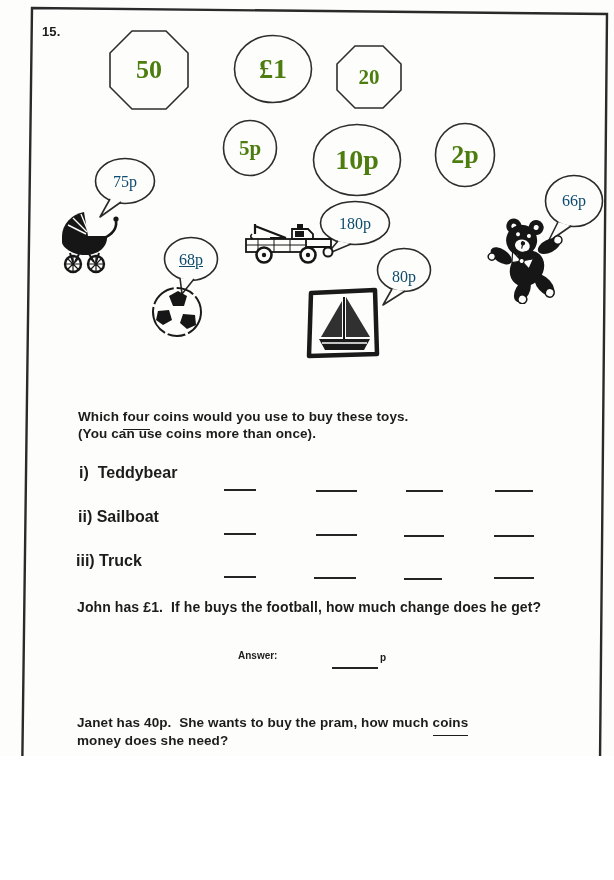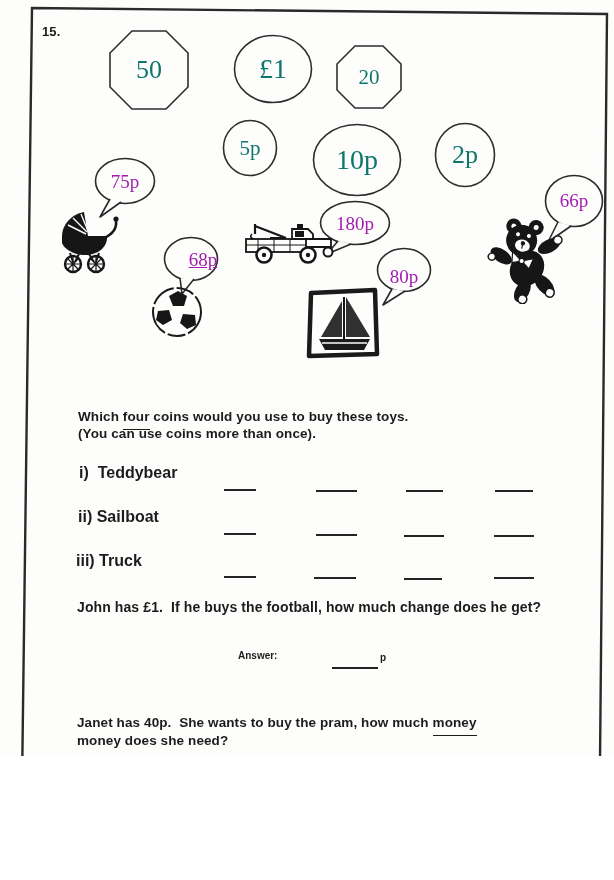--- a/index.html
+++ b/index.html
@@ -2,23 +2,23 @@
 <html><head>
 <meta charset="utf-8">
 <style>
   html,body{margin:0;padding:0;background:#ffffff;}
   .page{position:relative;width:614px;height:756px;background:#fdfdfc;overflow:hidden;
         font-family:"Liberation Sans",sans-serif;color:#1c1c1c;}
   .abs{position:absolute;}
   .svg-layer{position:absolute;left:0;top:0;}
   .coin{position:absolute;display:flex;align-items:center;justify-content:center;}
   .coin svg{position:absolute;left:0;top:0;}
-  .coin-label{position:relative;font-family:"Liberation Serif",serif;font-weight:normal;color:#0f766e;}
+  .coin-label{position:relative;font-family:"Liberation Serif",serif;font-weight:bold;color:#4d7c0f;}
   .bubble-label{position:absolute;display:flex;align-items:center;justify-content:center;
-        font-family:"Liberation Serif",serif;font-size:19px;color:#a21caf;}
+        font-family:"Liberation Serif",serif;font-size:16px;color:#0c4a6e;}
   .body-bold{font-weight:bold;font-size:13.5px;letter-spacing:0.1px;}
   .item-label{font-weight:bold;font-size:16px;}
   .blank{position:absolute;height:0;border-bottom:2px solid #242424;}
   .uline{border-bottom:1.5px solid #1c1c1c;padding-bottom:5px;}
   .answer-label{position:absolute;font-weight:bold;font-size:10px;}
   .shape{fill:none;stroke:#2e2e2e;stroke-width:1.6;}
 </style>
 </head>
 <body>
 
@@ -76,21 +76,21 @@
   <svg class="abs" style="left:94px;top:157px;" width="64" height="64">
     <ellipse cx="31" cy="24" rx="29.5" ry="22.5" fill="#fdfdfc" stroke="#2a2a2a" stroke-width="1.6"></ellipse>
     <path d="M16,42 L6,60 L27,45" fill="#fdfdfc" stroke="#2a2a2a" stroke-width="1.6" stroke-linejoin="round"></path>
   </svg>
   <div class="bubble-label" style="left:95px;top:159px;width:60px;height:45px;">75p</div>
 
   <svg class="abs" style="left:163px;top:236px;" width="58" height="62">
     <ellipse cx="28" cy="23" rx="26.5" ry="21.5" fill="#fdfdfc" stroke="#2a2a2a" stroke-width="1.6"></ellipse>
     <path d="M17,42 L19,58 L31,43" fill="#fdfdfc" stroke="#2a2a2a" stroke-width="1.6" stroke-linejoin="round"></path>
   </svg>
-  <div class="bubble-label" style="left:176px;top:238px;width:54px;height:43px;text-decoration:underline;">68p</div>
+  <div class="bubble-label" style="left:164px;top:238px;width:54px;height:43px;text-decoration:underline;">68p</div>
 
   <svg class="abs" style="left:319px;top:200px;" width="74" height="58">
     <ellipse cx="36" cy="23" rx="34.5" ry="21.5" fill="#fdfdfc" stroke="#2a2a2a" stroke-width="1.6"></ellipse>
     <path d="M19,41 L8,54 L32,44" fill="#fdfdfc" stroke="#2a2a2a" stroke-width="1.6" stroke-linejoin="round"></path>
   </svg>
   <div class="bubble-label" style="left:320px;top:202px;width:70px;height:43px;">180p</div>
 
   <svg class="abs" style="left:376px;top:247px;" width="58" height="64">
     <ellipse cx="28" cy="23" rx="26.5" ry="21.5" fill="#fdfdfc" stroke="#2a2a2a" stroke-width="1.6"></ellipse>
     <path d="M16,42 L7,58 L29,44" fill="#fdfdfc" stroke="#2a2a2a" stroke-width="1.6" stroke-linejoin="round"></path>
@@ -199,21 +199,21 @@
   <div class="blank" style="left:404px;top:578px;width:38px;"></div>
   <div class="blank" style="left:494px;top:577px;width:40px;"></div>
 
   <div class="abs body-bold" style="left:77px;top:599px;width:520px;font-size:14px;">John has £1.&nbsp; If he buys the football, how much change does he get?</div>
 
   <div class="answer-label" style="left:238px;top:650px;">Answer:</div>
   <div class="blank" style="left:332px;top:667px;width:46px;"></div>
   <div class="answer-label" style="left:380px;top:652px;">p</div>
 
   <div class="abs body-bold" style="left:77px;top:714px;width:480px;line-height:18px;font-size:13.5px;">
-    <div><span>Janet has 40p.&nbsp; She wants to buy the pram, how much </span><span class="uline">money</span></div>
+    <div><span>Janet has 40p.&nbsp; She wants to buy the pram, how much </span><span class="uline">coins</span></div>
     <div>money does she need?</div>
   </div>
 
   <div class="answer-label" style="left:237px;top:792px;">Answer:</div>
   <div class="blank" style="left:330px;top:809px;width:44px;"></div>
   <div class="answer-label" style="left:376px;top:794px;">p</div>
 
 </div>
 
 </body></html>

